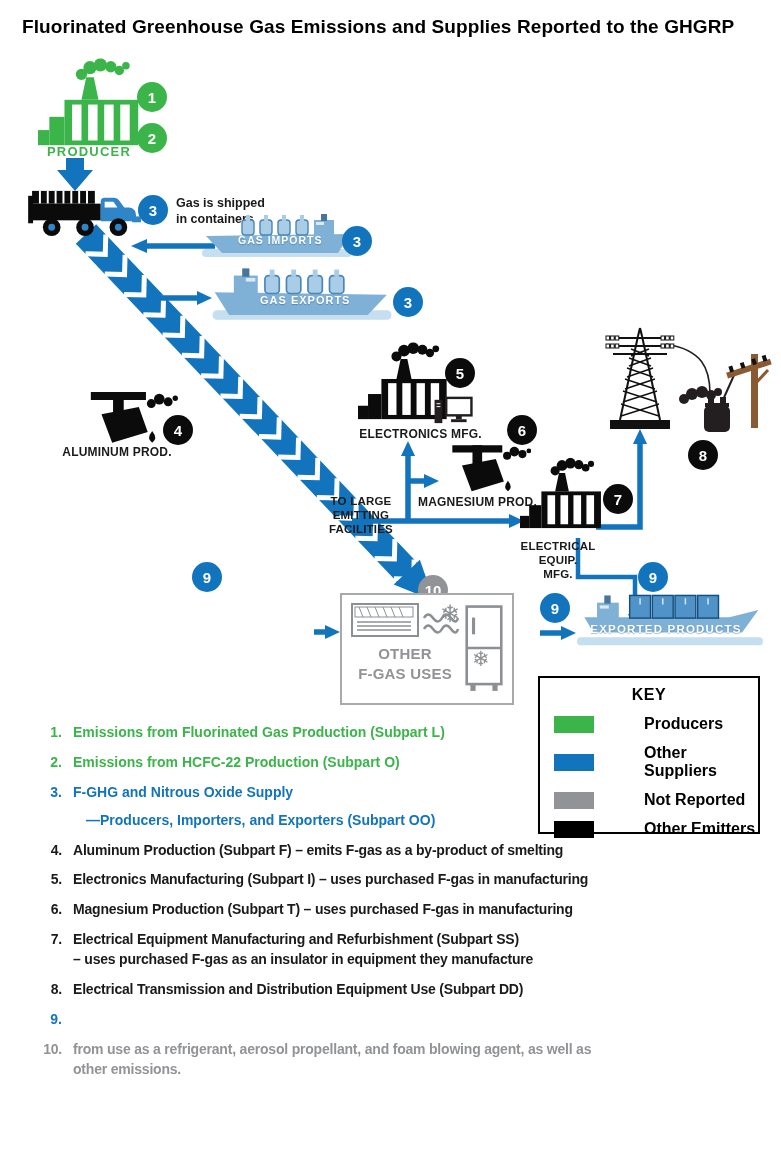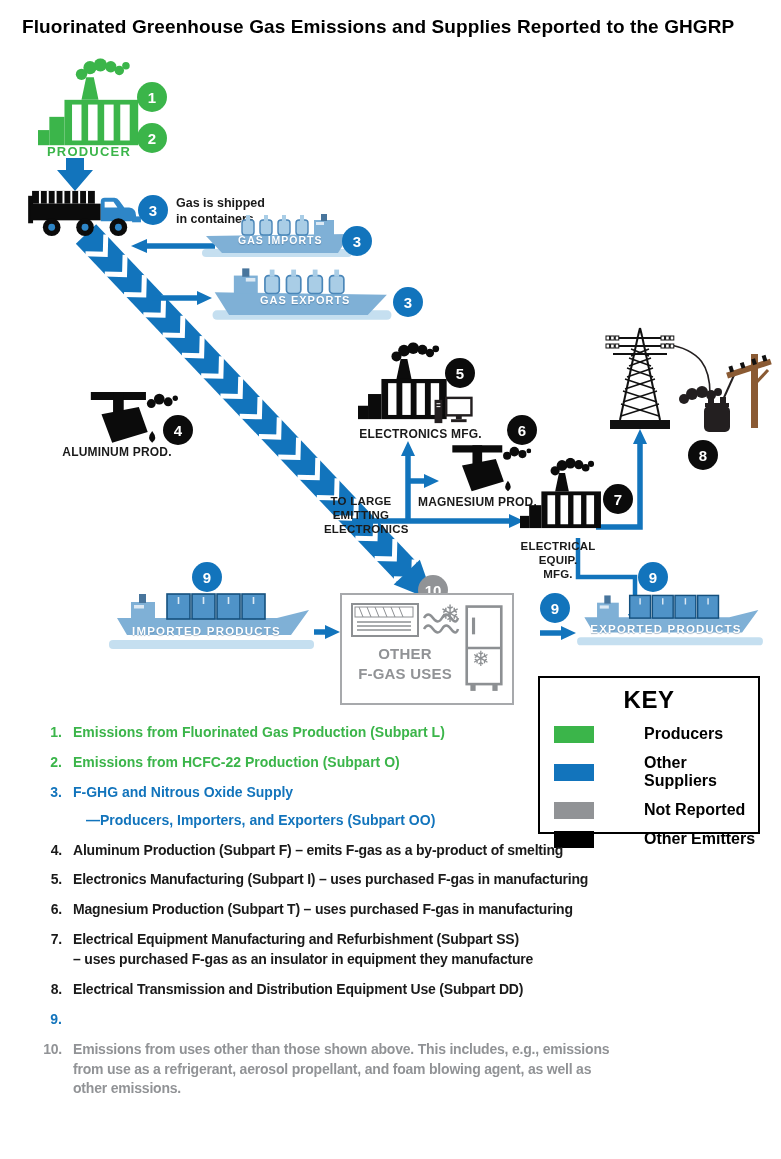--- a/index.html
+++ b/index.html
@@ -13,21 +13,21 @@
   .dlabel{position:absolute;font-weight:bold;color:#1a1a1a;font-size:12px;letter-spacing:0.2px;text-align:center;line-height:1.2;}
   .dlabel.green{color:#3bb54a;font-size:13px;letter-spacing:1.2px;}
   .shiplabel{position:absolute;color:#fff;font-weight:bold;font-size:11px;letter-spacing:1px;white-space:nowrap;
              text-shadow:0 1px 1px rgba(20,60,100,.35);text-align:center;}
   .note{position:absolute;font-weight:bold;font-size:12.5px;line-height:1.25;color:#1a1a1a;}
   .graytext{color:#919396;}
   .box-other{position:absolute;left:340px;top:593px;width:170px;height:108px;border:2px solid #a7a9ac;background:#fff;}
   .snow{position:absolute;color:#8d9093;line-height:1;}
   
   .keybox{position:absolute;left:538px;top:676px;width:222px;height:158px;border:2.5px solid #000;background:#fff;box-sizing:border-box;}
-  .keytitle{font-size:24px;font-weight:bold;text-align:center;margin-top:8px;letter-spacing:0.5px;color:#000;}
+  .keytitle{font-size:16px;font-weight:bold;text-align:center;margin-top:8px;letter-spacing:0.5px;color:#000;}
   .key-row{display:flex;align-items:center;margin:11px 0 0 14px;gap:40px;}
   .key-swatch{width:40px;height:17px;margin-right:10px;flex:none;}
   .key-label{font-size:16px;font-weight:bold;color:#000;}
   
   .legend{position:absolute;left:18px;top:723px;width:752px;}
   .lg-row{display:flex;font-weight:bold;font-size:14px;line-height:1.42;margin-bottom:10px;}
   .lg-num{width:44px;text-align:right;padding-right:11px;flex:none;}
   .lg-row.green{color:#3bb54a}.lg-row.blue{color:#1274bc}.lg-row.dark{color:#1a1a1a;letter-spacing:-0.2px}
   .lg-row.gray{color:#919396;letter-spacing:-0.2px}
   .lg-indent{padding-left:13px;}
@@ -258,21 +258,21 @@
     <rect x="19" y="26" width="16" height="3" fill="#231f20"></rect>
   </svg>
   <div class="badge black" style="left:445px;top:358px;">
       <span>5</span>
     </div>
   <div class="dlabel" style="left:348px;top:427px;width:145px;">ELECTRONICS MFG.</div>
 
   <div class="dlabel" style="left:324px;top:452px;width:74px;font-size:11.5px;margin-top:43px;">
     <div>TO LARGE</div>
     <div>EMITTING</div>
-    <div>ELECTRONICS</div>
+    <div>FACILITIES</div>
   </div>
 
   <svg class="abs" style="left:446px;top:438px;color:#0b0b0b" width="90" height="58" viewBox="0 0 100 72">
       <use href="#ladle"></use>
     </svg>
   <div class="badge black" style="left:507px;top:415px;">
       <span>6</span>
     </div>
   <div class="dlabel" style="left:405px;top:495px;width:145px;">MAGNESIUM PROD.</div>
 
@@ -354,26 +354,20 @@
       <rect x="30" y="24" width="26" height="26" rx="5"></rect>
     </g>
   </svg>
   <div class="badge black" style="left:688px;top:440px;">
       <span>8</span>
     </div>
 
   <div class="badge blue" style="left:192px;top:562px;">
       <span>9</span>
     </div>
-  <div class="abs" style="left:108px;top:588px;width:207px;height:64px;">
-    <svg width="207" height="64" viewBox="0 0 205 64">
-        <use href="#cargoship"></use>
-      </svg>
-    <div class="shiplabel" style="left:6px;top:37px;width:185px;font-size:11.5px;letter-spacing:1.2px;">IMPORTED PRODUCTS</div>
-  </div>
 
   <div class="badge gray" style="left:418px;top:555px;margin-top:20px;">
       <span>10</span>
     </div>
   <div class="box-other"></div>
   <svg class="abs" style="left:350px;top:600px;" width="72" height="40" viewBox="0 0 70 40">
     <rect x="1" y="4" width="66" height="32" fill="#ffffff" stroke="#8d9093" stroke-width="2"></rect>
     <rect x="4" y="7" width="58" height="10" fill="none" stroke="#8d9093" stroke-width="1"></rect>
     <g stroke="#8d9093" stroke-width="1">
         <line x1="8" y1="7" x2="12" y2="17"></line>
@@ -492,20 +486,19 @@
       <div>
           <div>Electrical Transmission and Distribution Equipment Use (Subpart DD)</div>
         </div>
     </div>
     <div class="lg-row blue">
       <span class="lg-num">9.</span>
     </div>
     <div class="lg-row gray">
       <span class="lg-num">10.</span>
       <div>
-          <div>Emissions from uses other than those shown above. This includes, e.g., emissions</div>
            <div>from use as a refrigerant, aerosol propellant, and foam blowing agent, as well as</div>
            <div>other emissions.</div>
         </div>
     </div>
   </div>
 
 </div>
 
 </body></html>

